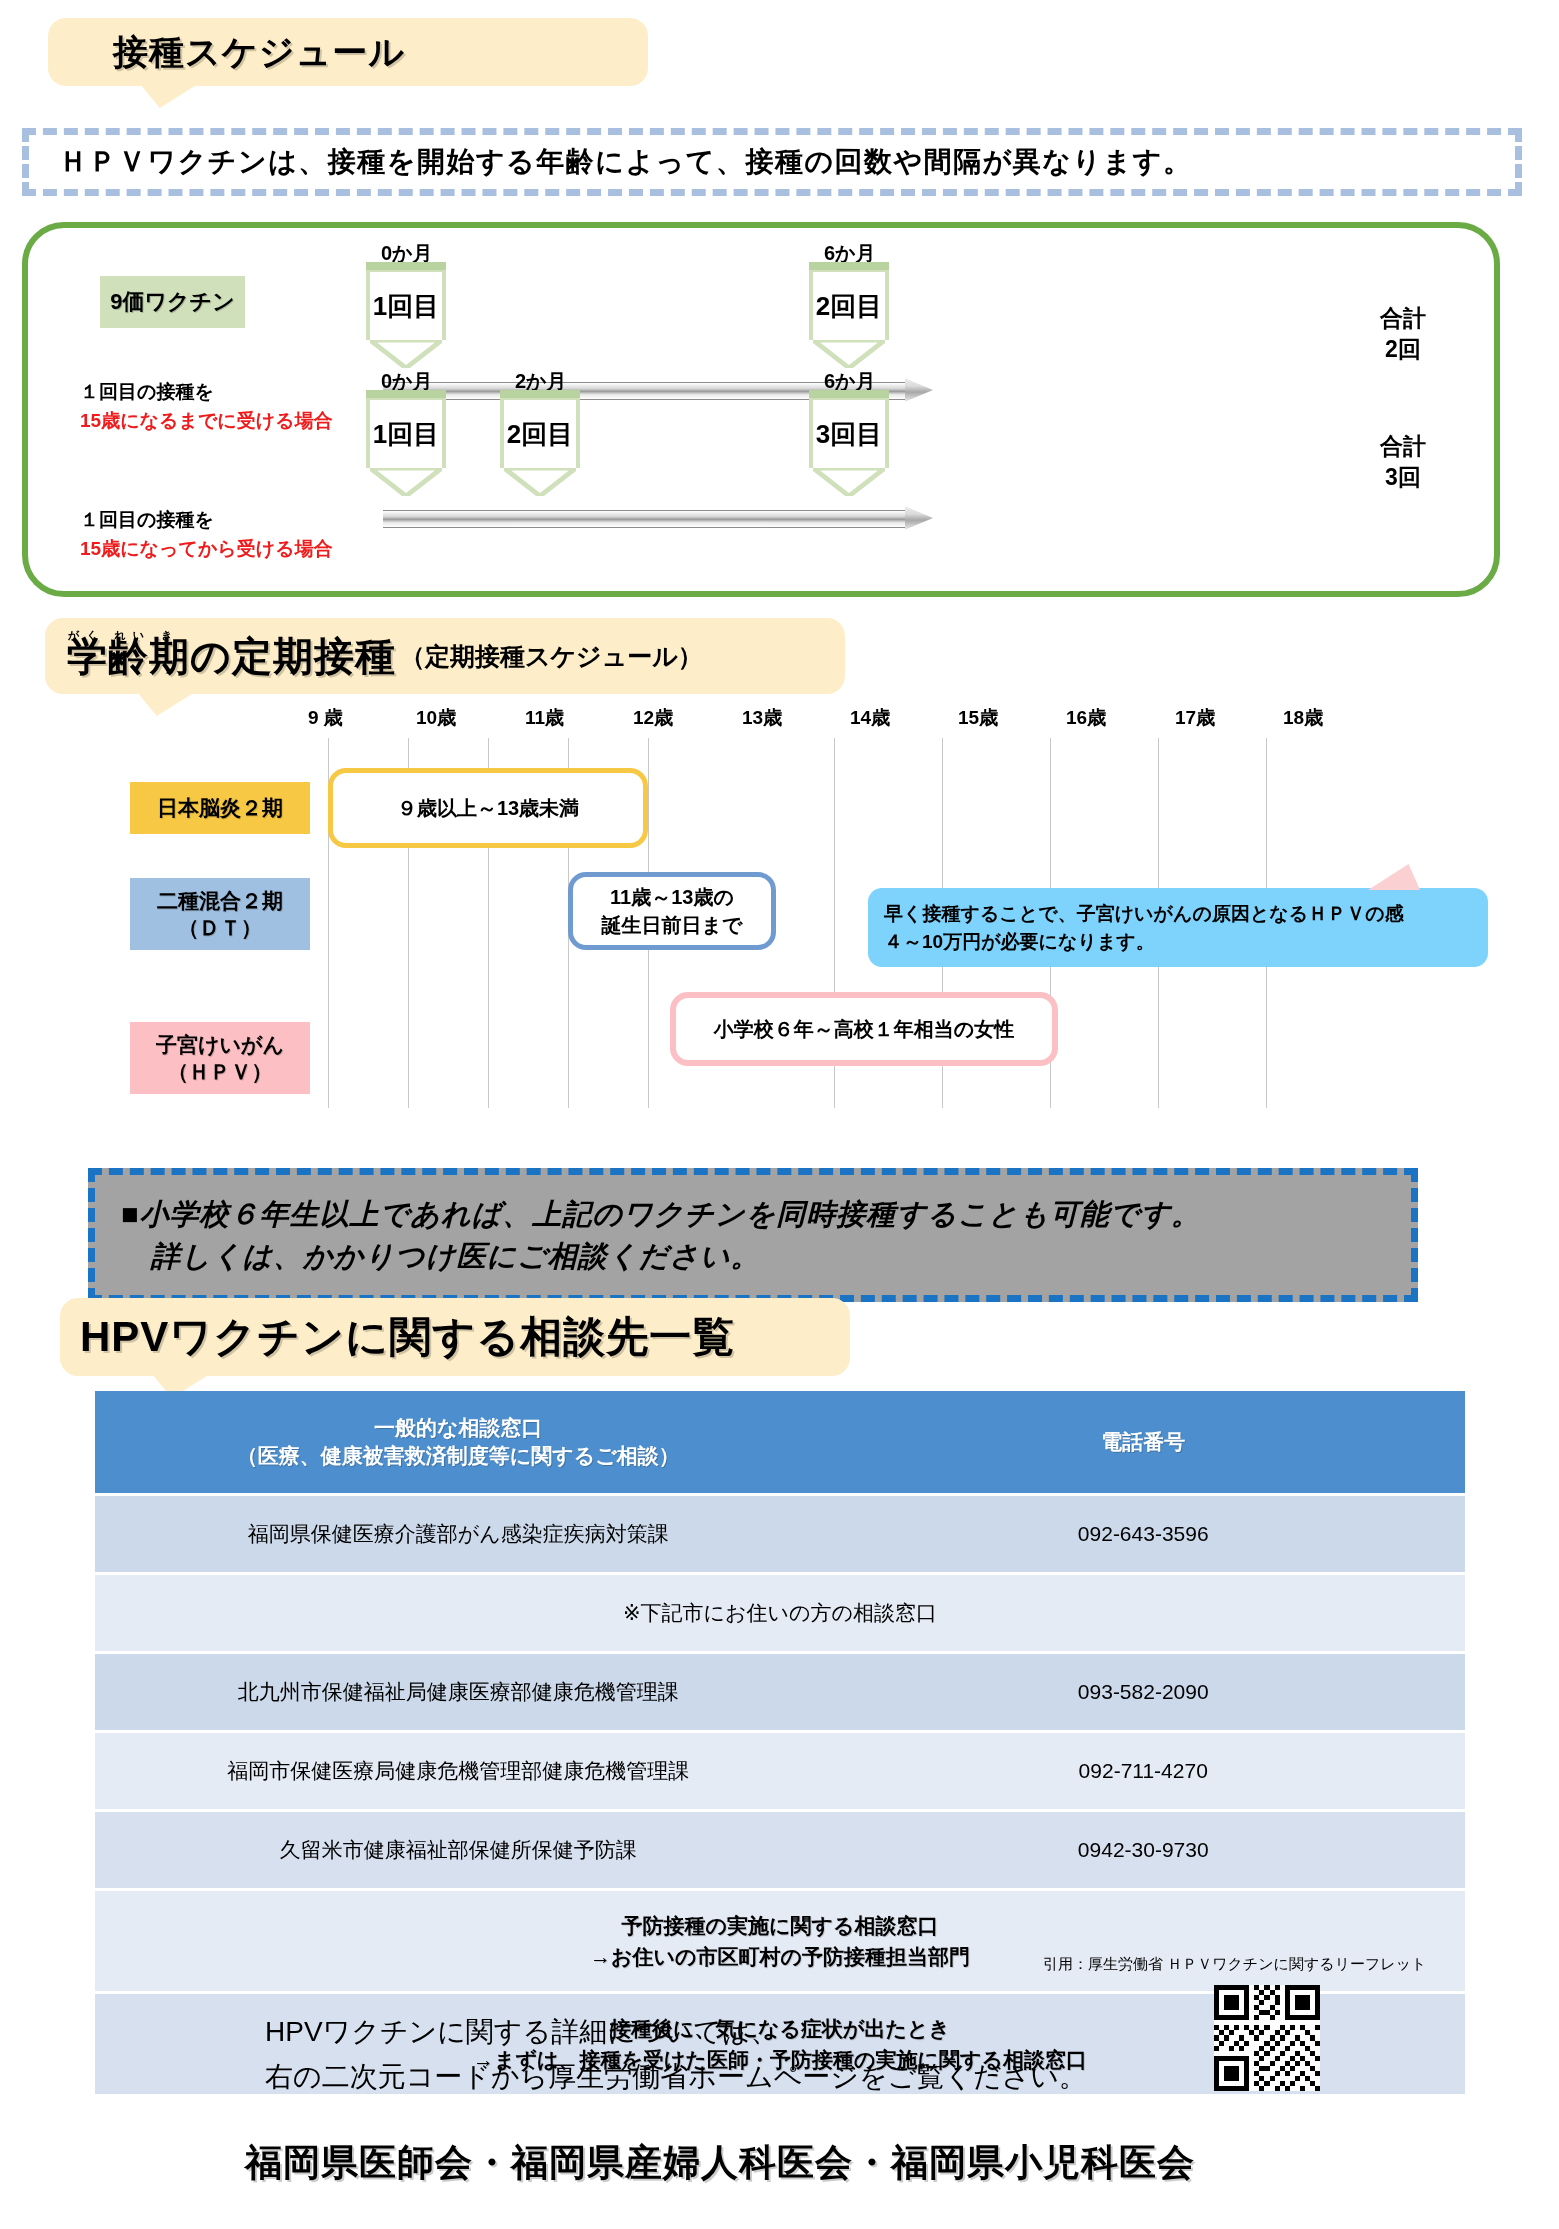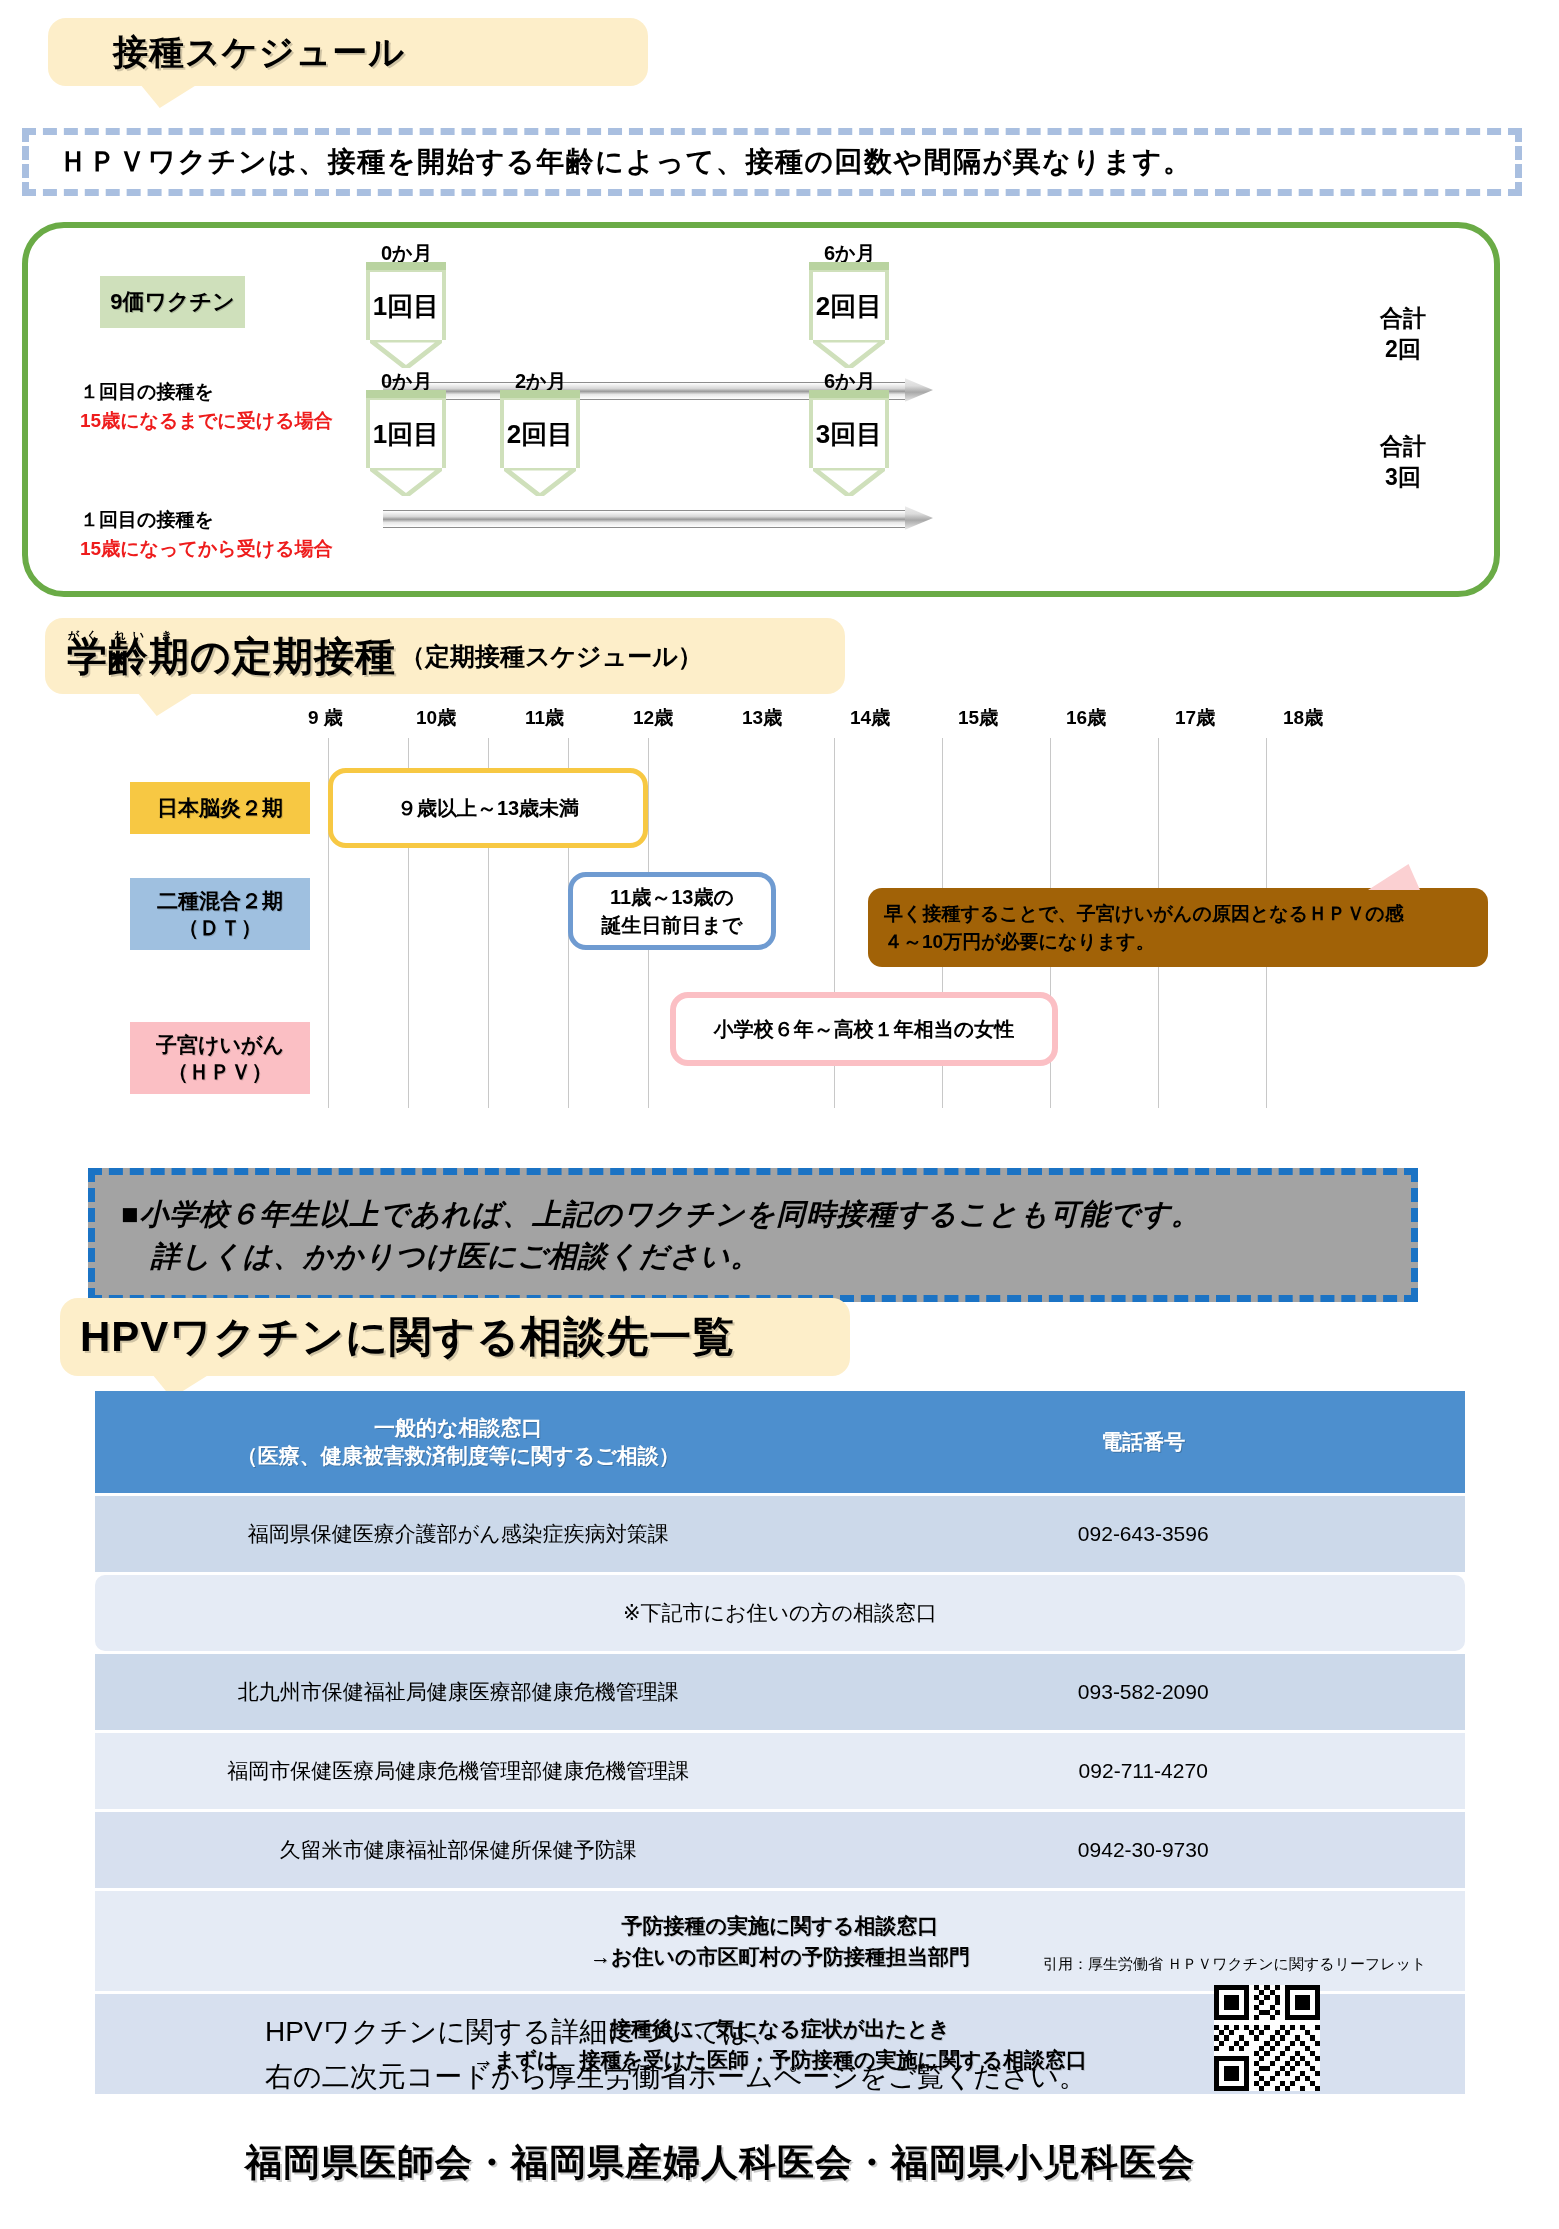--- a/index.html
+++ b/index.html
@@ -91,21 +91,21 @@
     position:absolute;display:flex;flex-direction:column;align-items:center;
     justify-content:center;font-size:21px;font-weight:bold;line-height:1.3;
     text-shadow:1px 1px 0 rgba(0,0,0,.15);text-align:center;
   }
   .range-box{
     position:absolute;box-sizing:border-box;background:transparent;
     display:flex;align-items:center;justify-content:center;
     font-size:20px;font-weight:bold;line-height:1.4;text-align:center;border-radius:18px;
   }
   .bubble{
-    position:absolute;background:#a16207;border-radius:14px;box-sizing:border-box;
+    position:absolute;background:#7dd3fc;border-radius:14px;box-sizing:border-box;
     padding:12px 16px;font-size:19px;font-weight:bold;line-height:1.45;
   }
   .bubble .tail{
     position:absolute;right:68px;top:-24px;width:52px;height:26px;
     background:#fbd0d2;clip-path:polygon(0 100%,100% 100%,78% 0);
   }
 
   
   .ctable{position:absolute;border-collapse:separate;border-spacing:0 3px;}
   .ctable td{
@@ -302,21 +302,21 @@
     </td>
     <td class="th-cell" style="width:640px;">電話番号</td>
   </tr>
 
   <tr class="row-a">
     <td style="height:52px;">福岡県保健医療介護部がん感染症疾病対策課</td>
     <td>092-643-3596</td>
   </tr>
 
   <tr class="row-b">
-    <td colspan="2" style="height:52px;border-radius:10px;">※下記市にお住いの方の相談窓口</td>
+    <td colspan="2" style="height:52px;">※下記市にお住いの方の相談窓口</td>
   </tr>
 
   <tr class="row-a">
     <td style="height:52px;">北九州市保健福祉局健康医療部健康危機管理課</td>
     <td>093-582-2090</td>
   </tr>
 
   <tr class="row-b">
     <td style="height:52px;">福岡市保健医療局健康危機管理部健康危機管理課</td>
     <td>092-711-4270</td>

